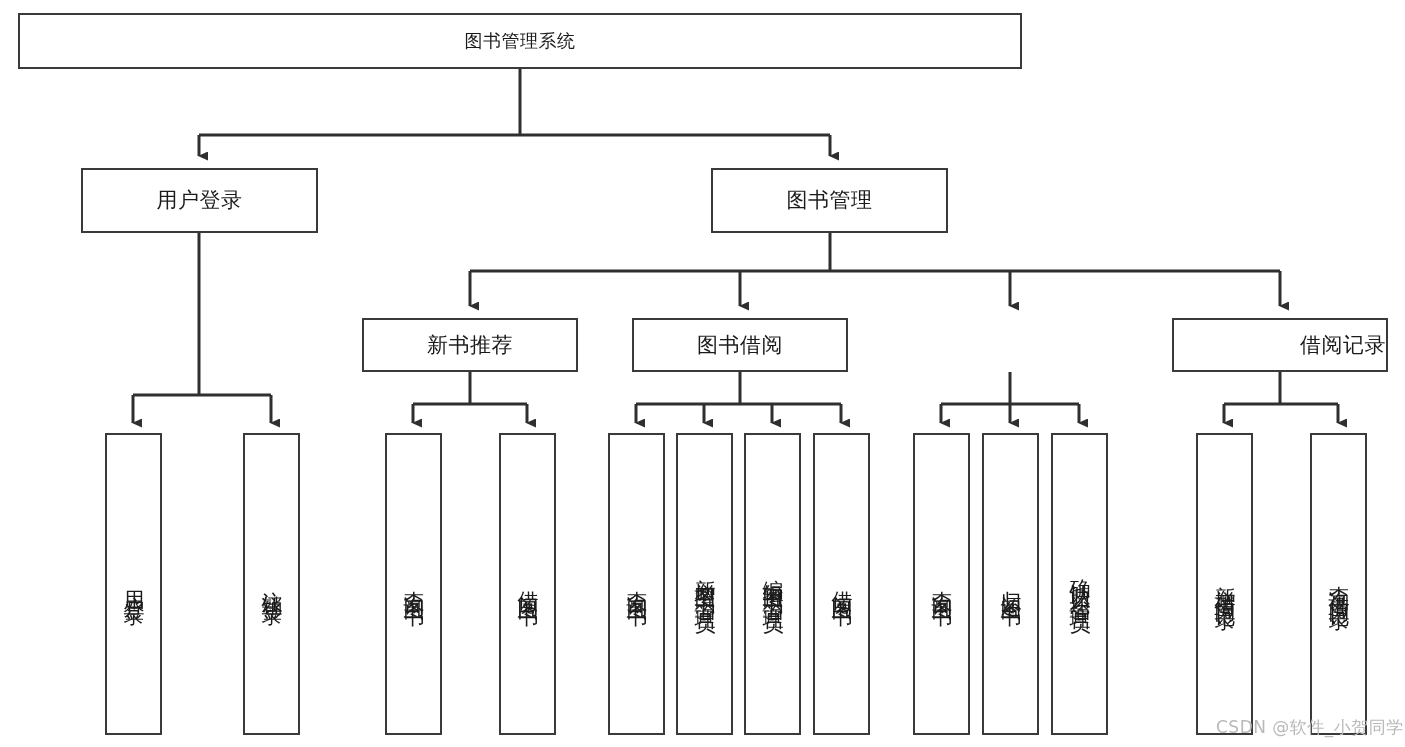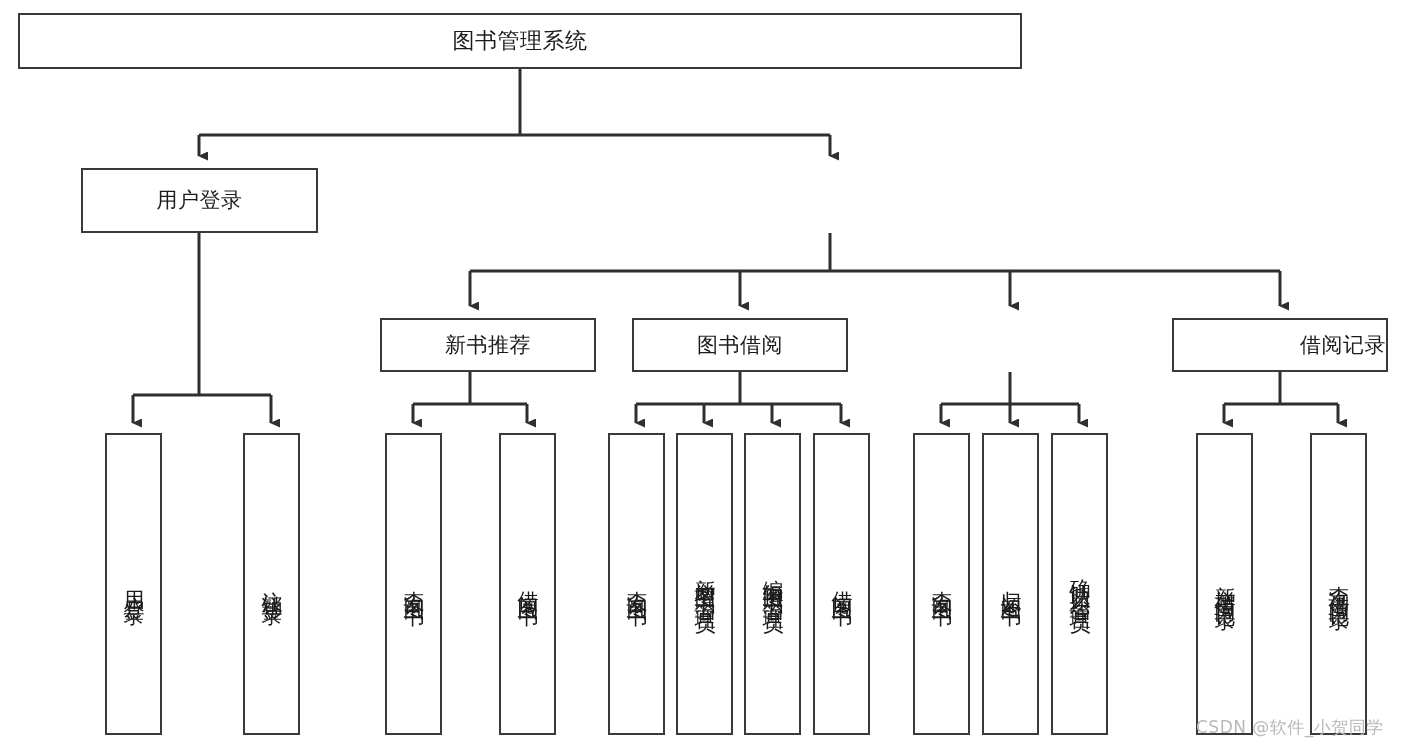--- a/index.html
+++ b/index.html
@@ -41,21 +41,21 @@
     text-align: center;
     line-height: 1.18;
     letter-spacing: 0.5px;
   }
   
   .node.horiz .node-label {
     writing-mode: horizontal-tb;
     font-size: 21px;
   }
   .node.root .node-label {
-    font-size: 22px;
+    font-size: 18px;
   }
   
   .node.vert {
     align-items: center;
     justify-content: center;
     padding: 4px 0;
   }
   .node.vert .node-label {
     writing-mode: vertical-rl;
     text-orientation: upright;
@@ -64,20 +64,21 @@
     line-height: 1.0;
     letter-spacing: 5px;
     white-space: nowrap;
   }
   .watermark {
     position: absolute;
     color: #b9b9b9;
     font-size: 17px;
     white-space: nowrap;
     letter-spacing: 0.5px;
+    padding-left: 20px;
   }
 </style>
 </head>
 <body>
 
 <div id="diagram-root">
 
   <svg id="edge-layer" viewBox="0 0 1405 747" xmlns="http://www.w3.org/2000/svg">
     <defs>
       <marker id="arrowhead" markerWidth="9" markerHeight="10" refX="4.5" refY="9" orient="auto" markerUnits="userSpaceOnUse">
@@ -131,22 +132,25 @@
   </svg>
 
   <div class="node horiz root" style="left:18px; top:13px; width:1004px; height:56px;">
     <span class="node-label">图书管理系统</span>
   </div>
 
   <div class="node horiz" style="left:81px; top:168px; width:237px; height:65px;">
     <span class="node-label">用户登录</span>
   </div>
 
-
-  <div class="node horiz" style="left:380px; top:318px; width:216px; height:54px;">
+  <div class="node horiz" style="left:711px; top:168px; width:237px; height:65px;">
+    <span class="node-label">图书管理</span>
+  </div>
+
+  <div class="node horiz" style="left:362px; top:318px; width:216px; height:54px;">
     <span class="node-label">新书推荐</span>
   </div>
 
   <div class="node horiz" style="left:632px; top:318px; width:216px; height:54px;">
     <span class="node-label">图书借阅</span>
   </div>
 
 
   <div class="node horiz" style="left:1172px; top:318px; width:216px; height:54px;justify-content:flex-end;">
     <span class="node-label">借阅记录</span>

